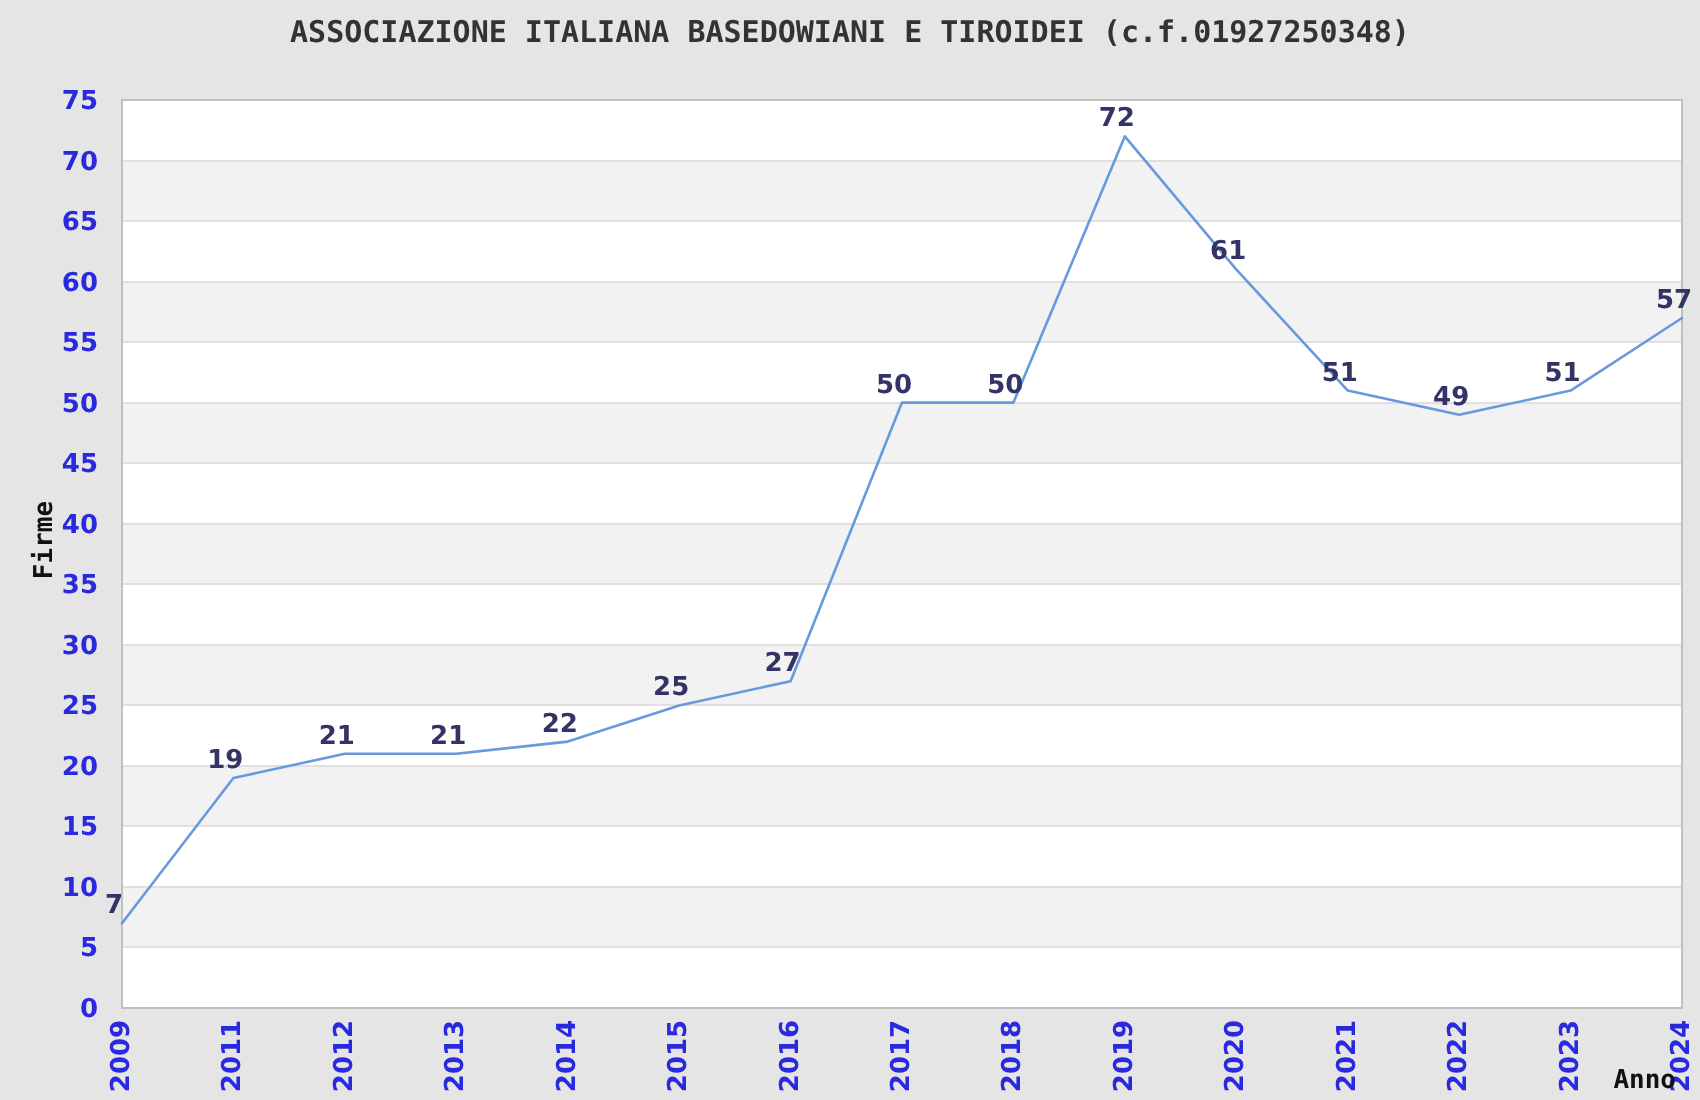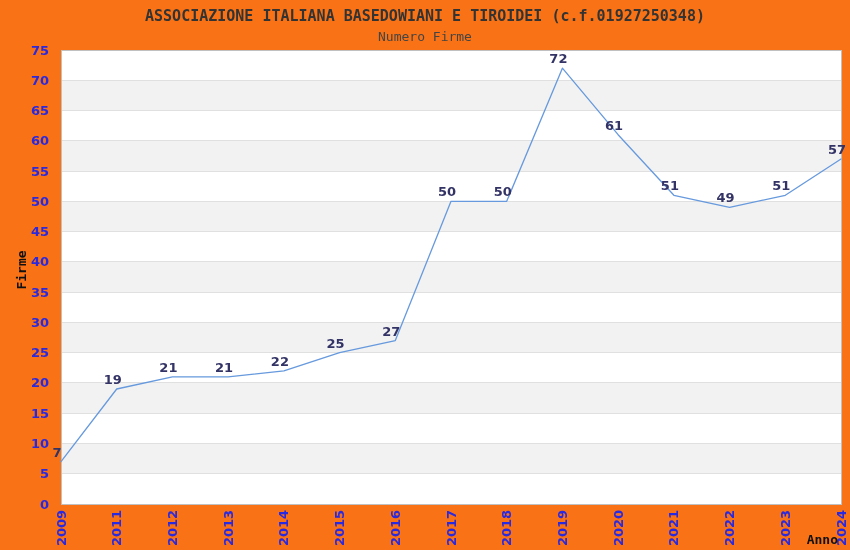--- a/index.html
+++ b/index.html
@@ -1,20 +1,20 @@
 <!DOCTYPE html>
 <html><head>
 <meta charset="utf-8">
 <style>
   html, body { margin: 0; padding: 0; background: #ffffff; }
   .chart {
     position: relative;
     width: 850px;
     height: 550px;
-    background: #f97316;
+    background: #e5e5e5;
     overflow: hidden;
     font-family: "DejaVu Sans", sans-serif;
   }
   .chart-title {
     position: absolute;
     top: 7px; left: 0; width: 100%;
     text-align: center;
     font-family: "DejaVu Sans Mono", monospace;
     font-size: 15px;
     font-weight: bold;
@@ -47,21 +47,20 @@
     font-size: 13px;
     font-weight: bold;
     fill: #111111;
   }
 </style>
 </head>
 <body>
 
 <div class="chart">
   <div class="chart-title">ASSOCIAZIONE ITALIANA BASEDOWIANI E TIROIDEI (c.f.01927250348)</div>
-  <div class="chart-subtitle">Numero Firme</div>
   <svg class="plot" width="850" height="550" viewBox="0 0 850 550" id="plot-svg">
       <g>
         <rect x="61" y="50.00" width="780" height="30.27" fill="#ffffff"></rect>
         <rect x="61" y="80.27" width="780" height="30.27" fill="#f2f2f2"></rect>
         <rect x="61" y="110.53" width="780" height="30.27" fill="#ffffff"></rect>
         <rect x="61" y="140.80" width="780" height="30.27" fill="#f2f2f2"></rect>
         <rect x="61" y="171.07" width="780" height="30.27" fill="#ffffff"></rect>
         <rect x="61" y="201.33" width="780" height="30.27" fill="#f2f2f2"></rect>
         <rect x="61" y="231.60" width="780" height="30.27" fill="#ffffff"></rect>
         <rect x="61" y="261.87" width="780" height="30.27" fill="#f2f2f2"></rect>

